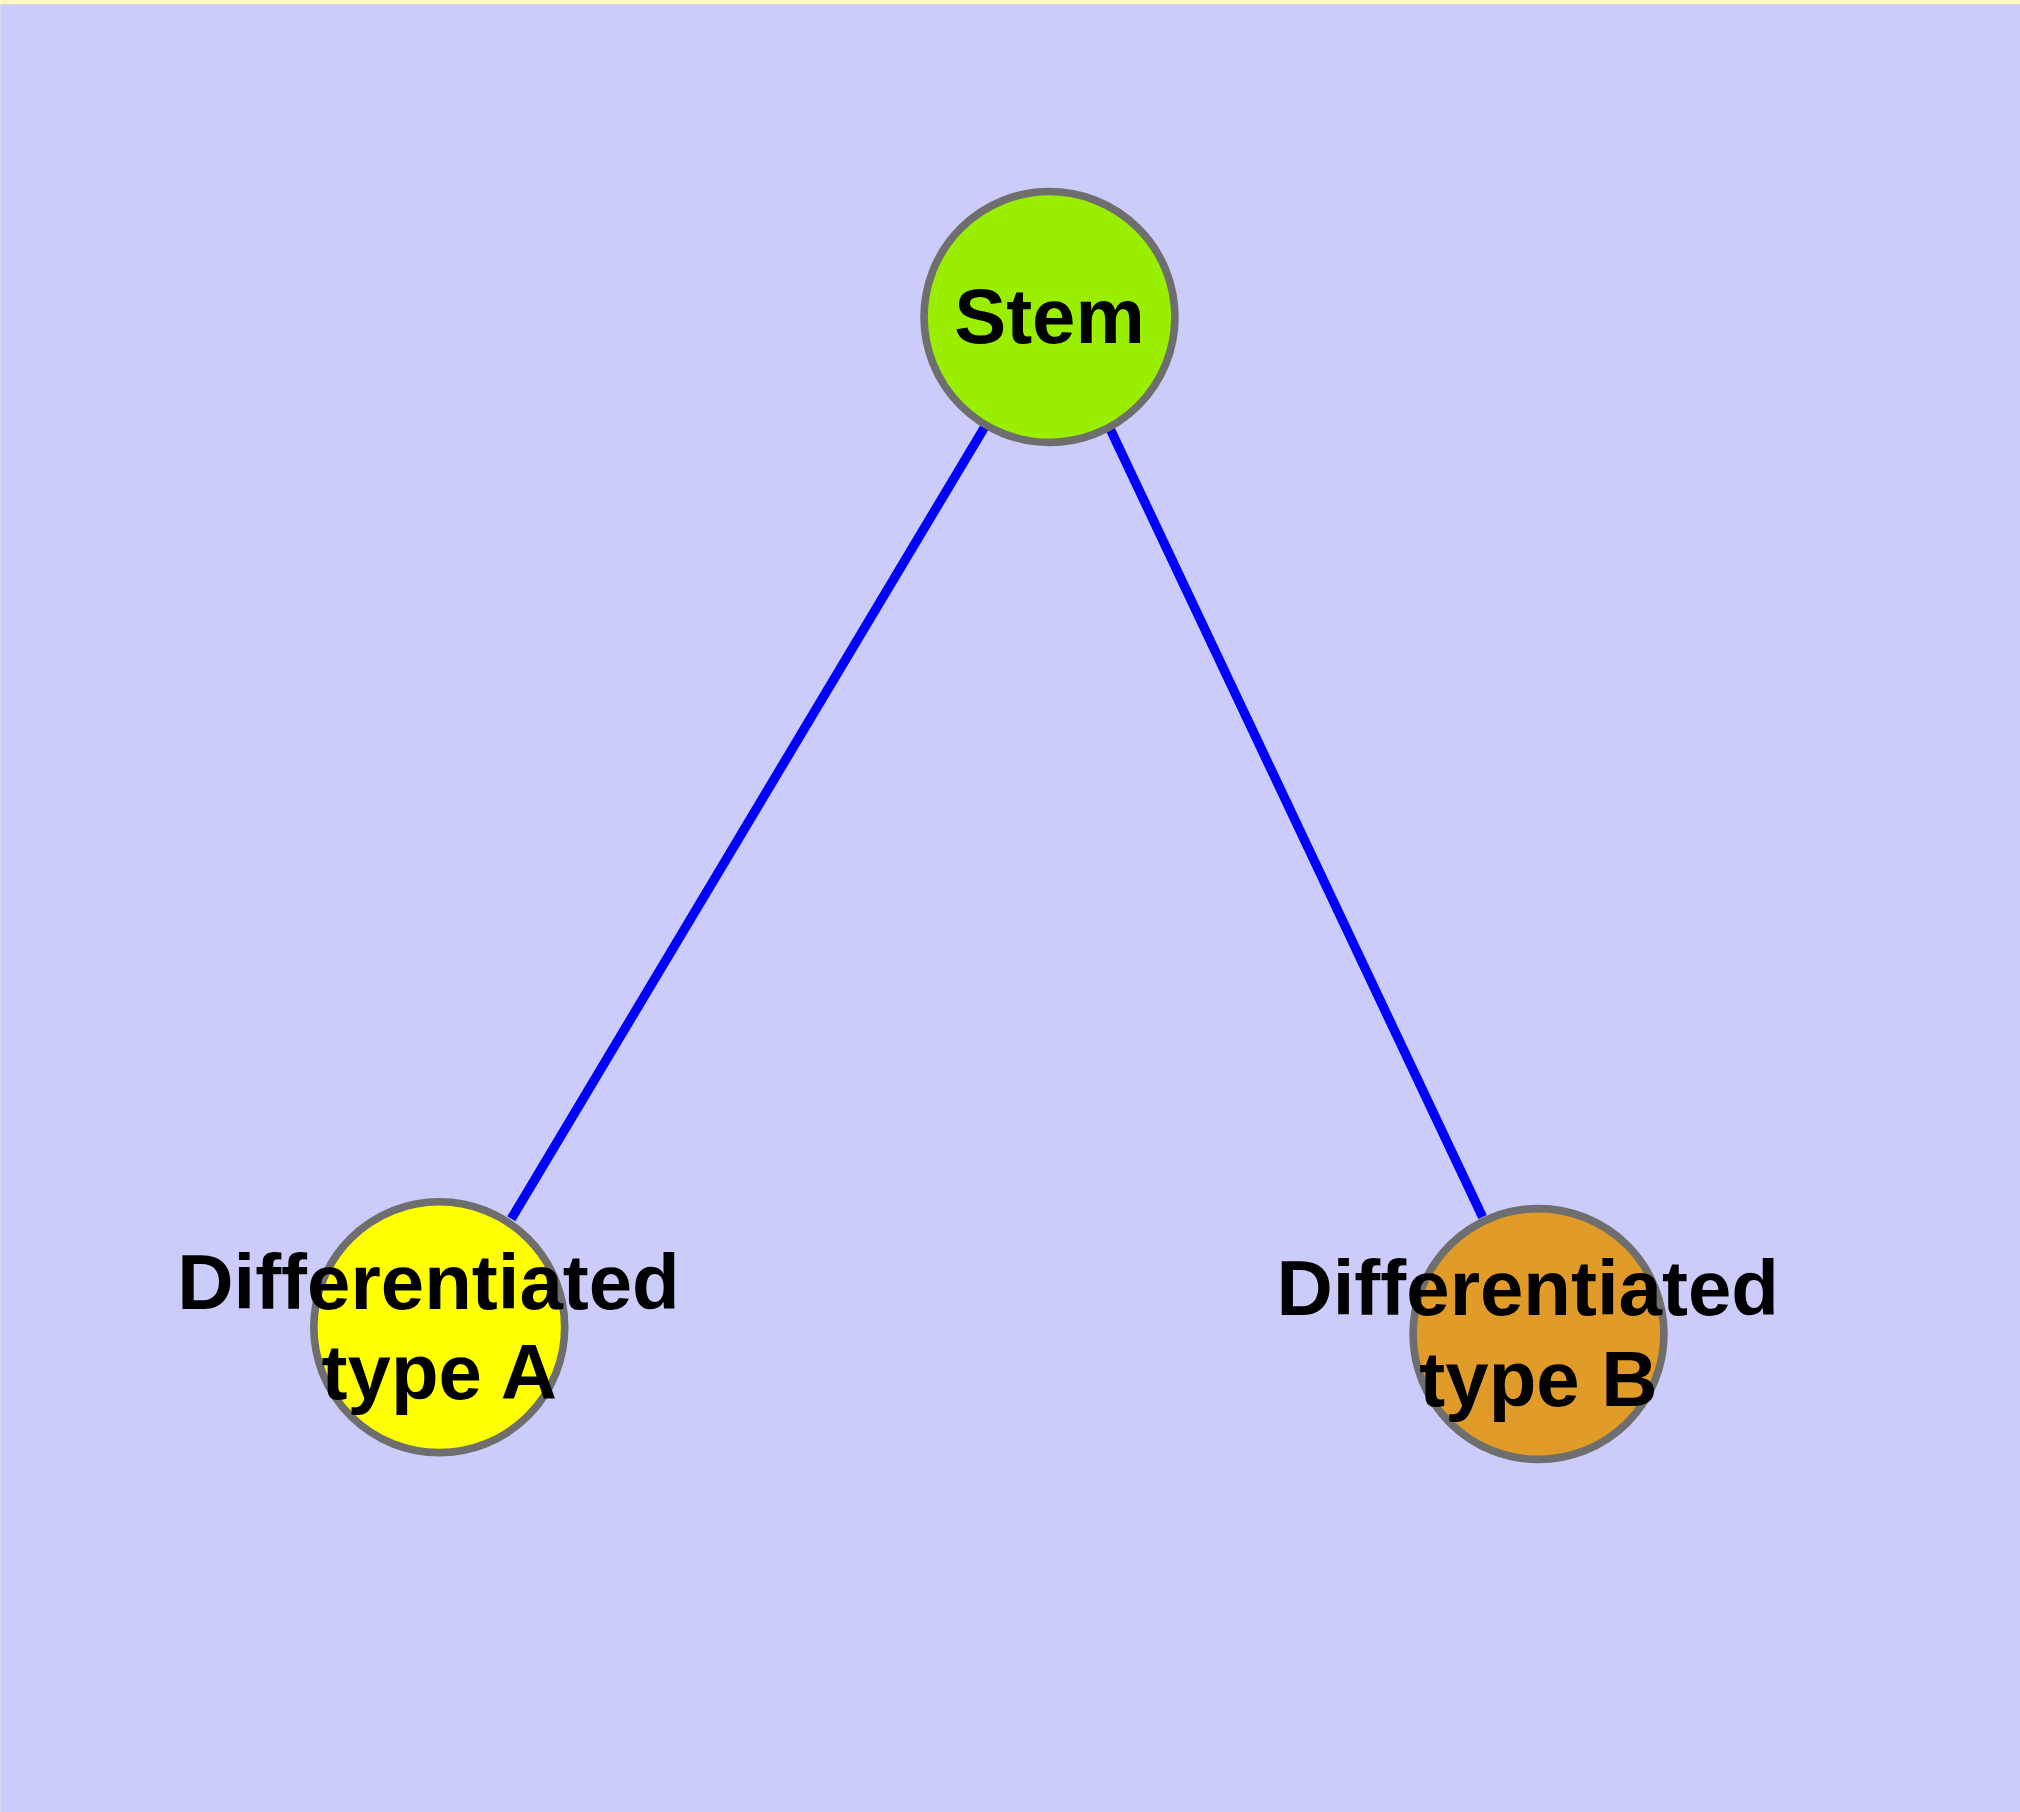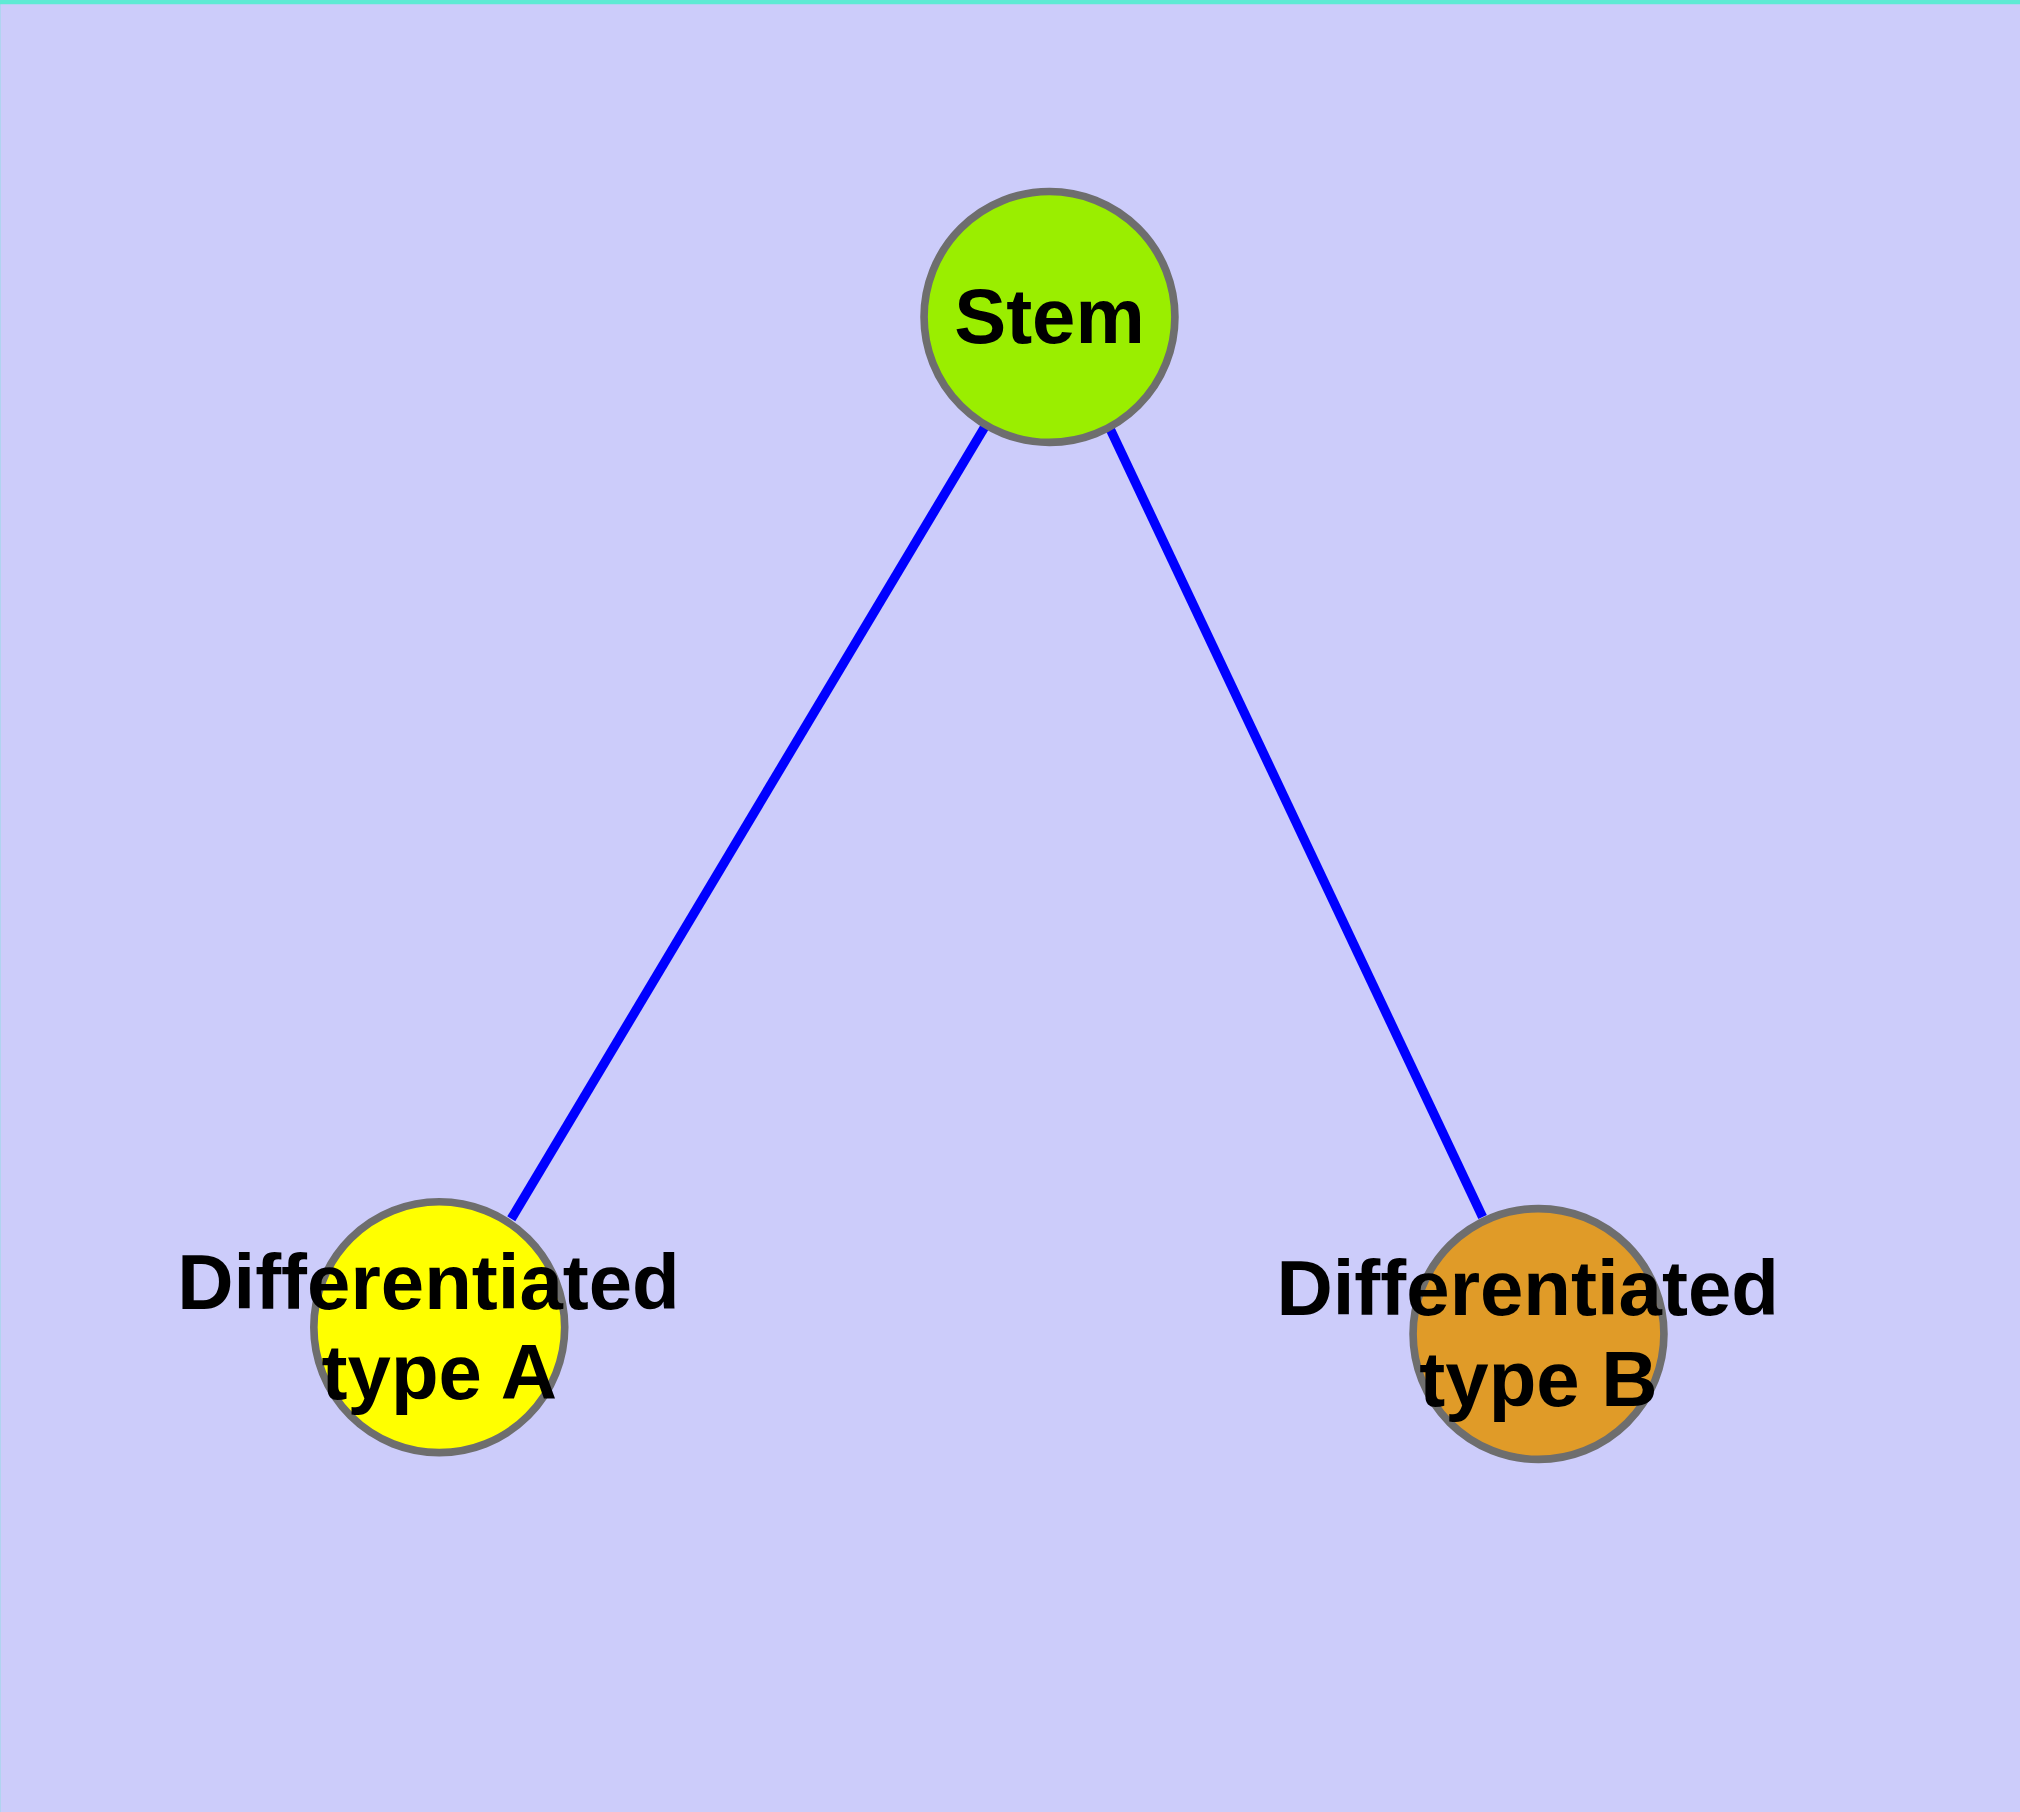--- a/index.html
+++ b/index.html
@@ -30,21 +30,21 @@
   .node-circle {
     stroke: #6e6e6e;
   }
   .graph-edge {
     stroke-linecap: butt;
   }
 </style>
 </head>
 <body style="background: rgb(255, 255, 255);">
 
-<div id="canvas" style="background: #5eead4; text-align: right;">
+<div id="canvas" style="background: #fef9c3; text-align: right;">
   <svg id="graph-svg" viewBox="0 0 2384 2138" xmlns="http://www.w3.org/2000/svg">
 
     <rect id="plot-background" class="plot-bg" x="0" y="5" width="2384" height="2133" fill="#ccccfa"></rect>
 
     <g id="edges-layer">
       <line class="graph-edge" x1="1162" y1="503" x2="603" y2="1438" stroke="#0000ff" stroke-width="11"></line>
       <line class="graph-edge" x1="1310" y1="507" x2="1749" y2="1436" stroke="#0000ff" stroke-width="11"></line>
     </g>
 
     <g id="nodes-layer">

